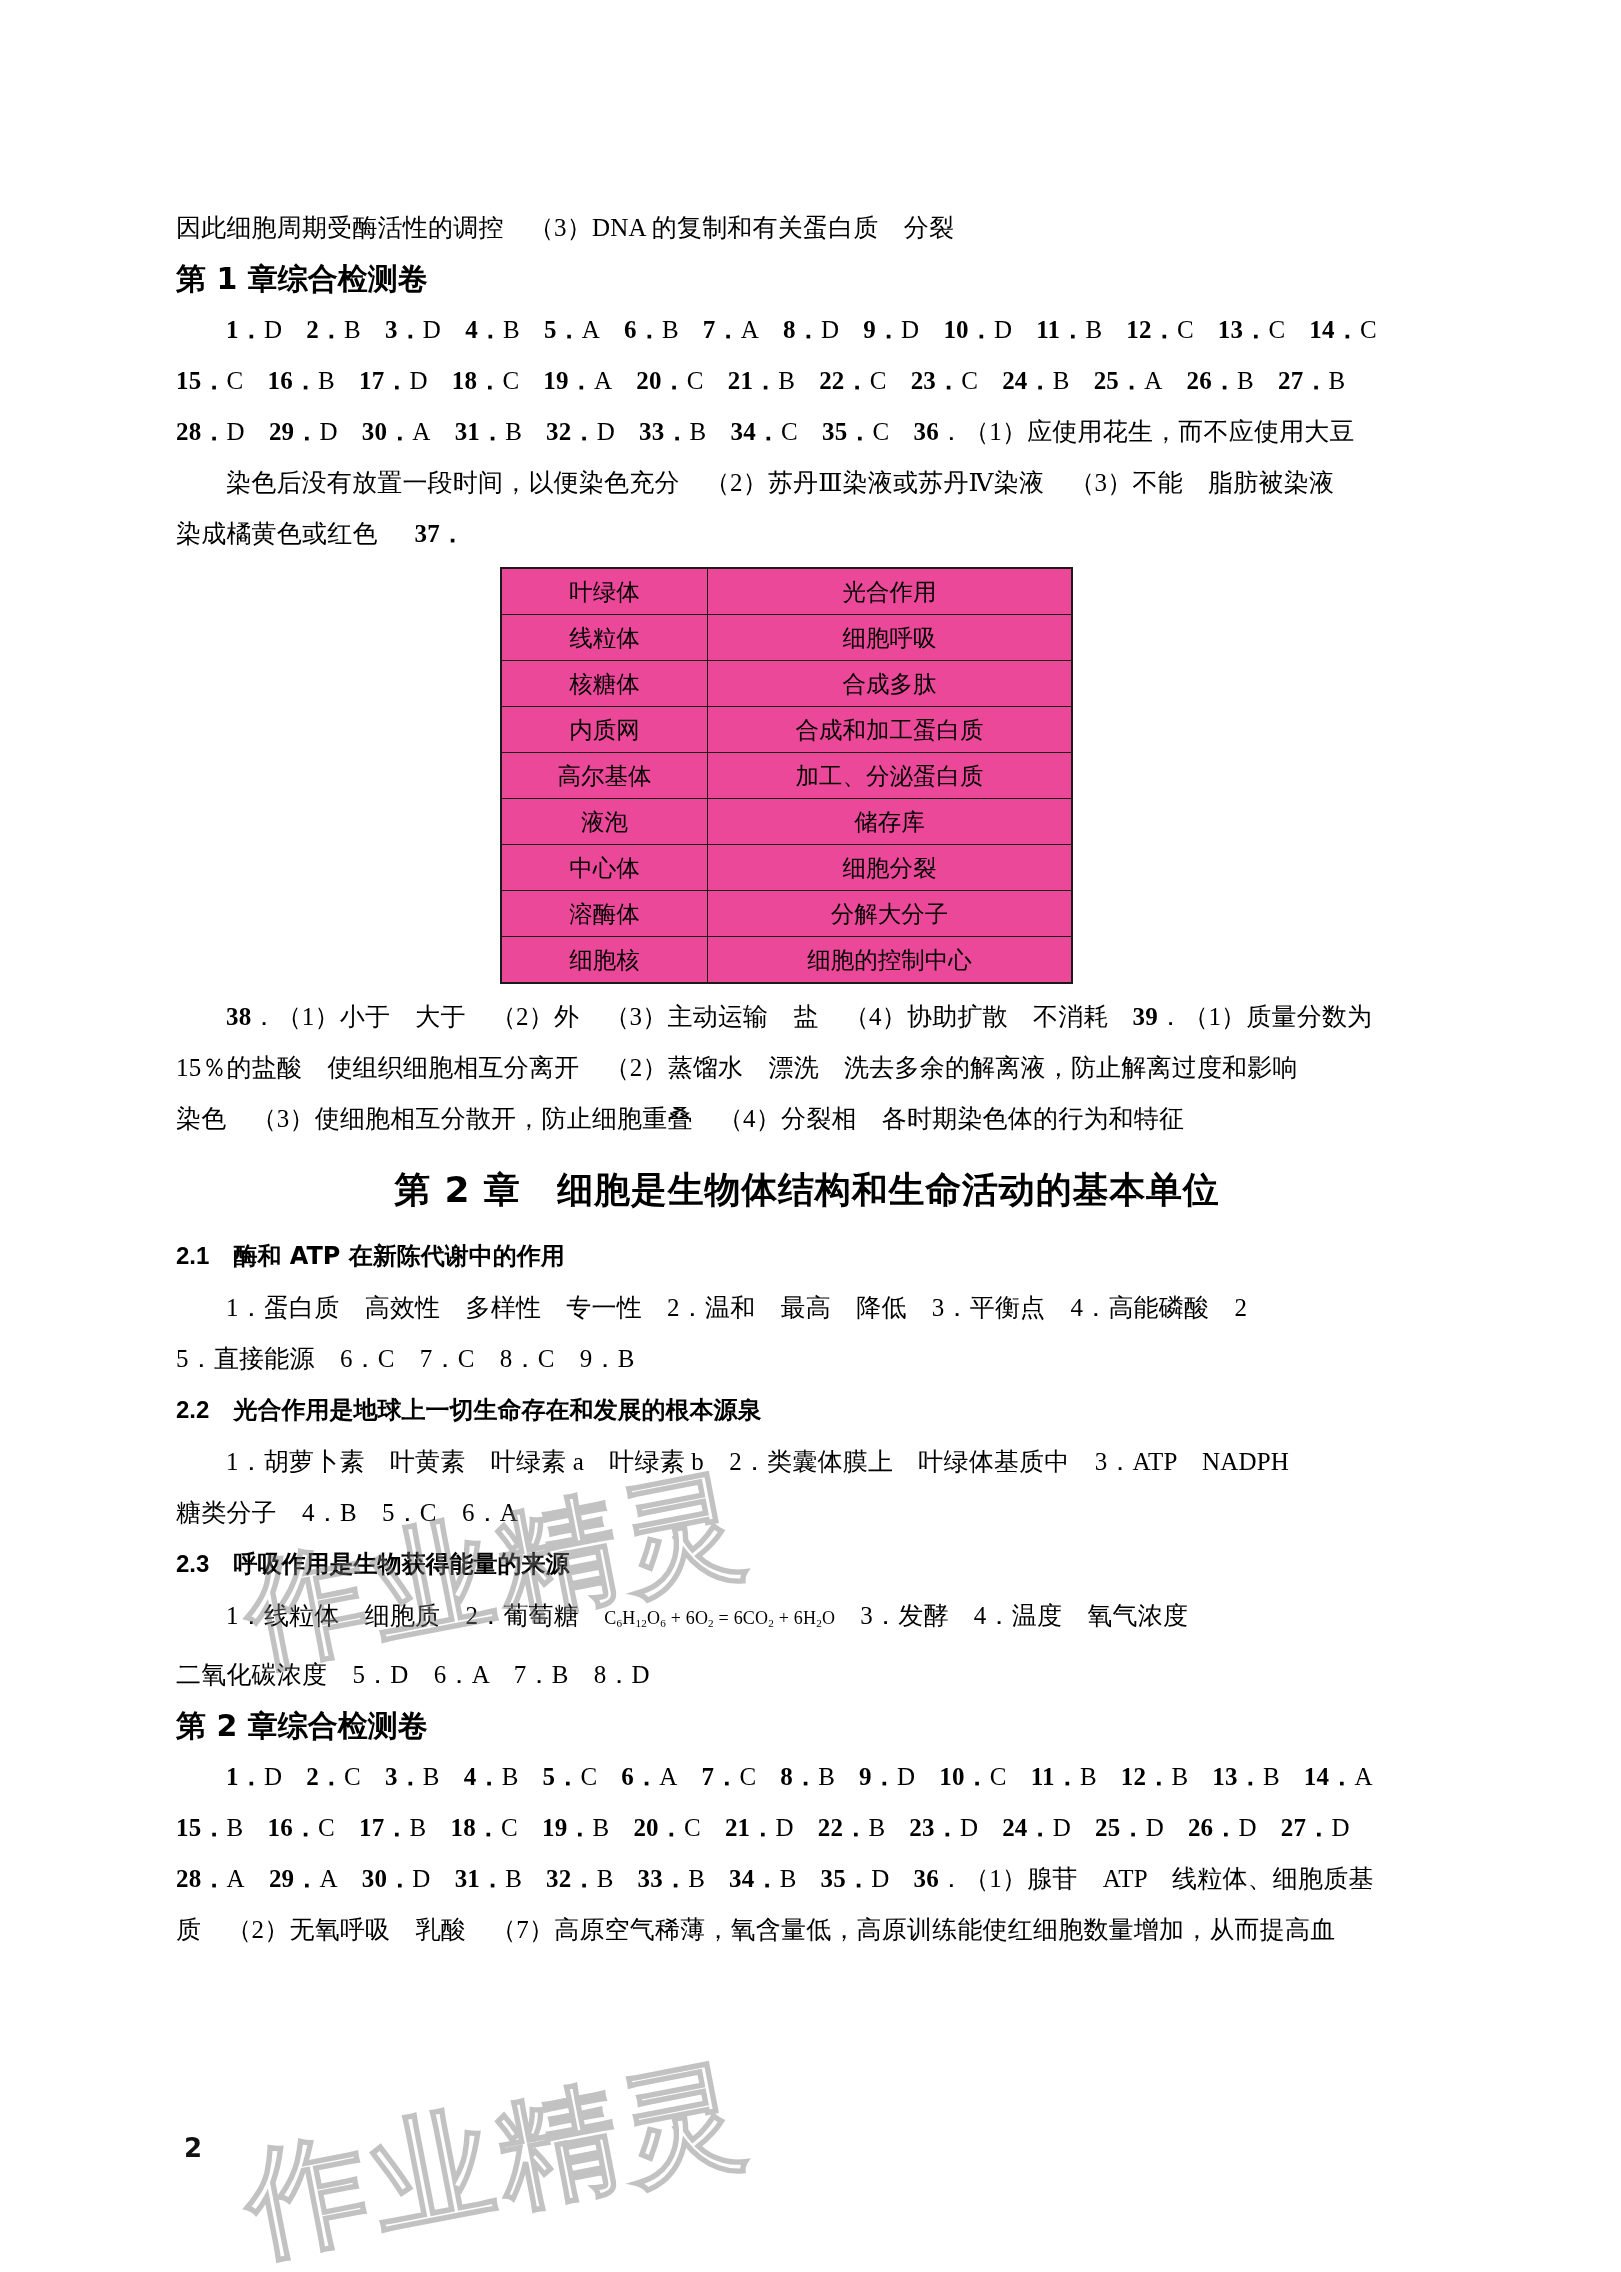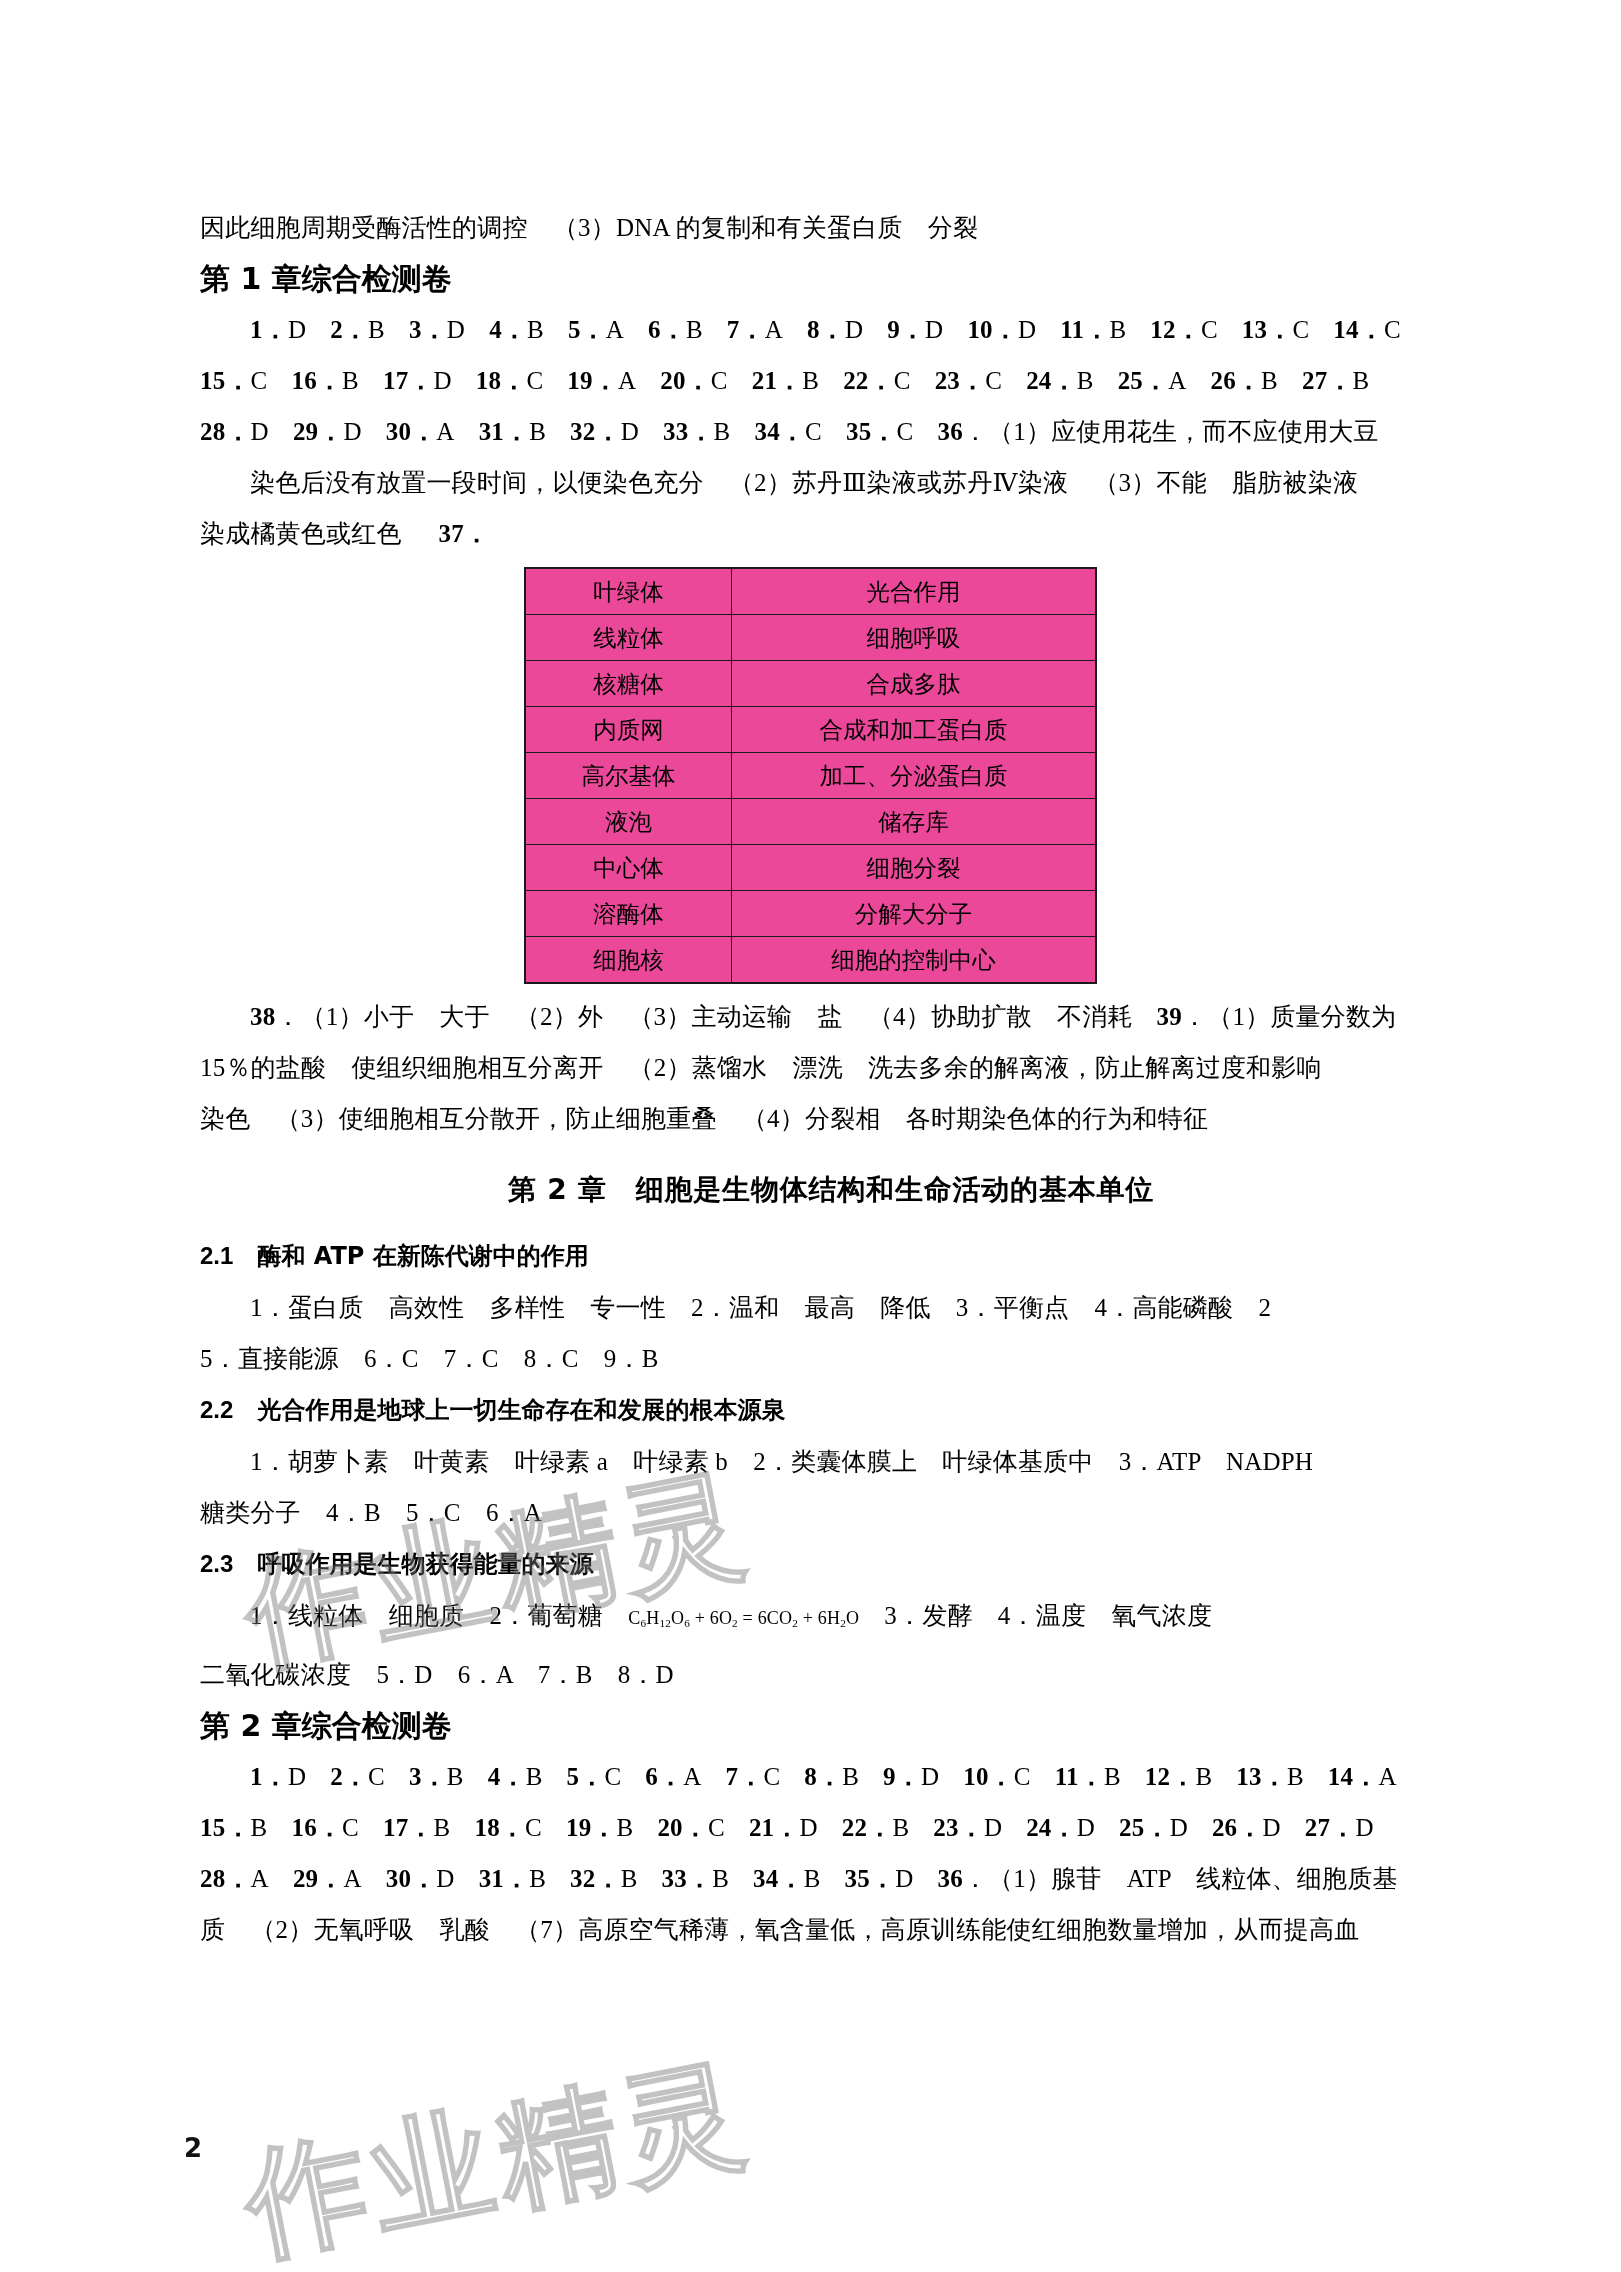--- a/index.html
+++ b/index.html
@@ -20,21 +20,21 @@
     position: absolute;
     left: 0; top: 0;
     width: 1622px;
     height: 2273px;
     background: #fff;
   }
 
   
   .content {
     position: absolute;
-    left: 200px;
+    left: 176px;
     top: 202px;
     width: 1262px;
   }
 
   .line {
     font-size: 25px;
     line-height: 51px;
     white-space: nowrap;
     letter-spacing: 0.2px;
   }
@@ -66,21 +66,21 @@
   .paper-head {
     font-family: "DejaVu Sans", "Liberation Sans", sans-serif;
     font-weight: bold;
     font-size: 30px;
     line-height: 51px;
   }
 
   .chapter-title {
     font-family: "DejaVu Sans", "Liberation Sans", sans-serif;
     font-weight: bold;
-    font-size: 28px;
+    font-size: 36px;
     text-align: center;
     line-height: 49px;
     margin-top: 21px;
     margin-bottom: 16px;
     letter-spacing: 0.8px;
   }
 
   
   .org-table-wrap {
     display: flex;

